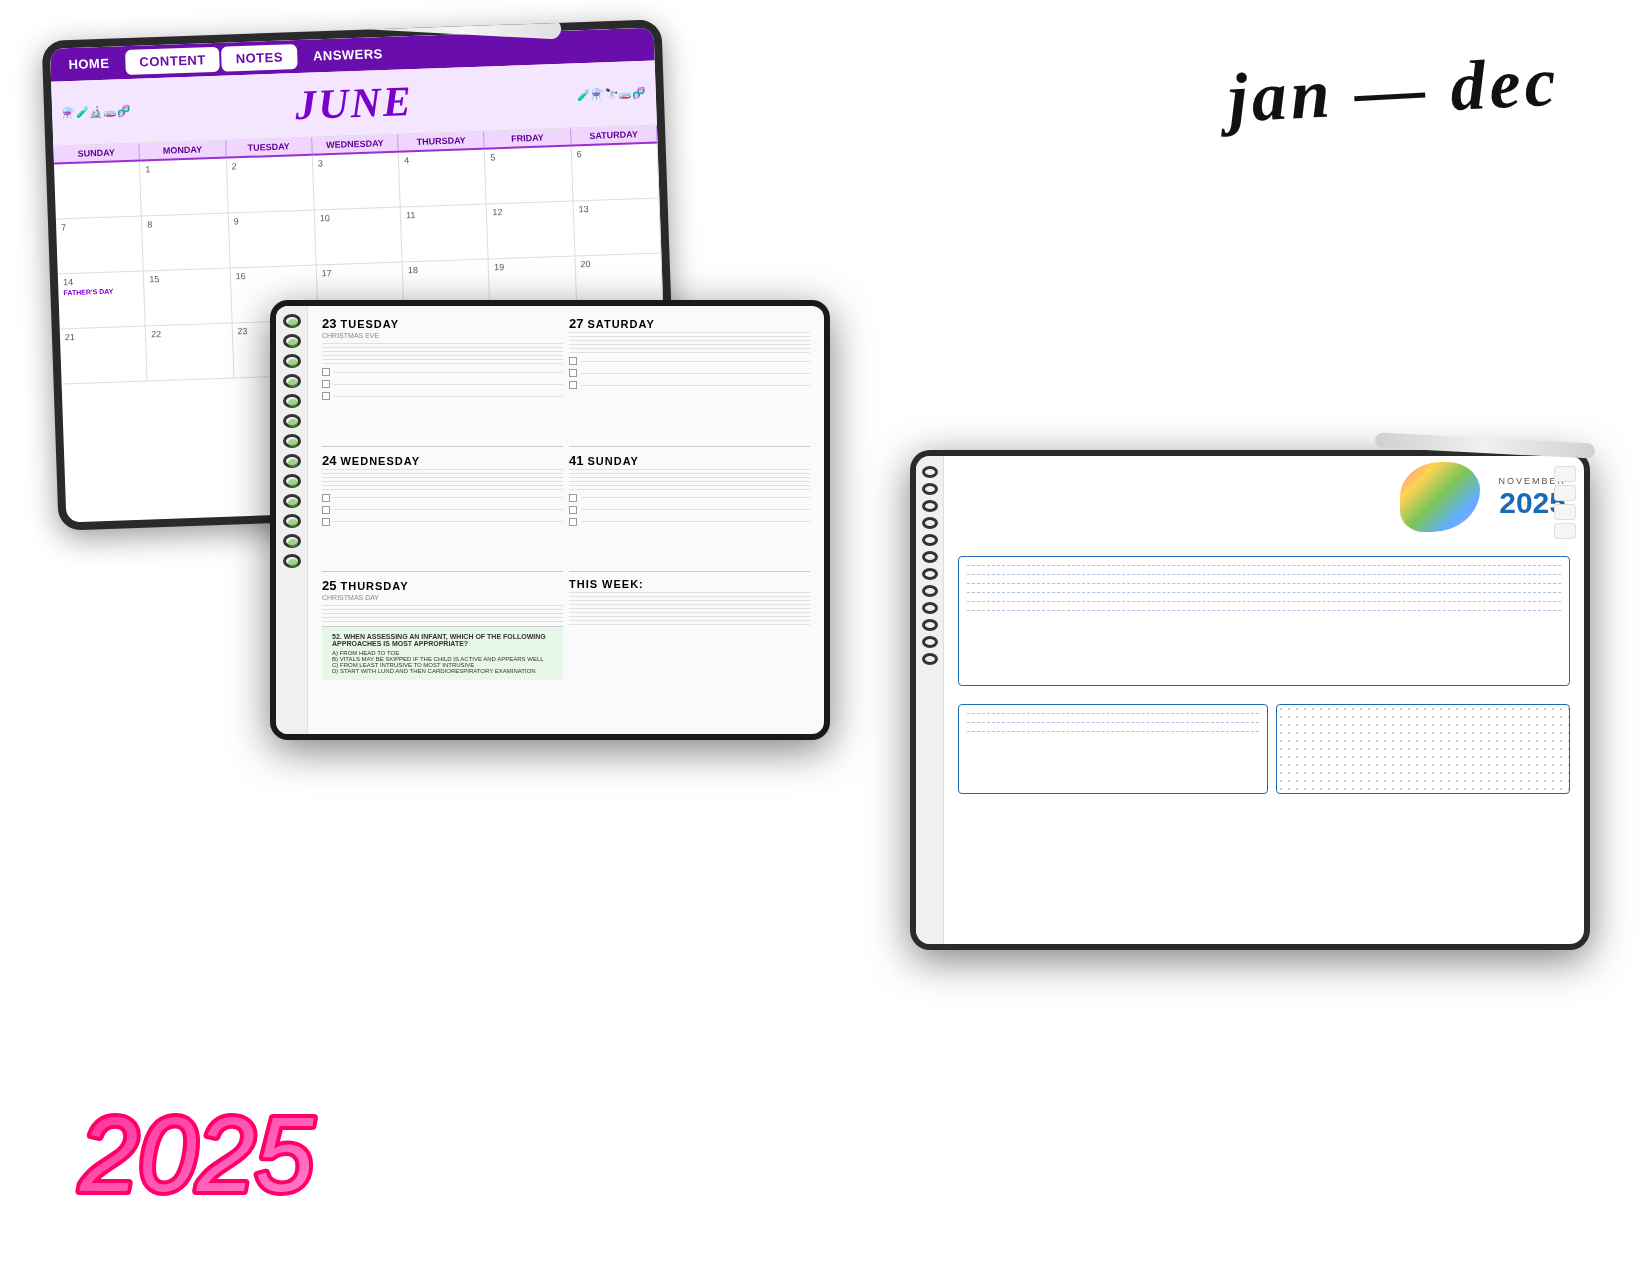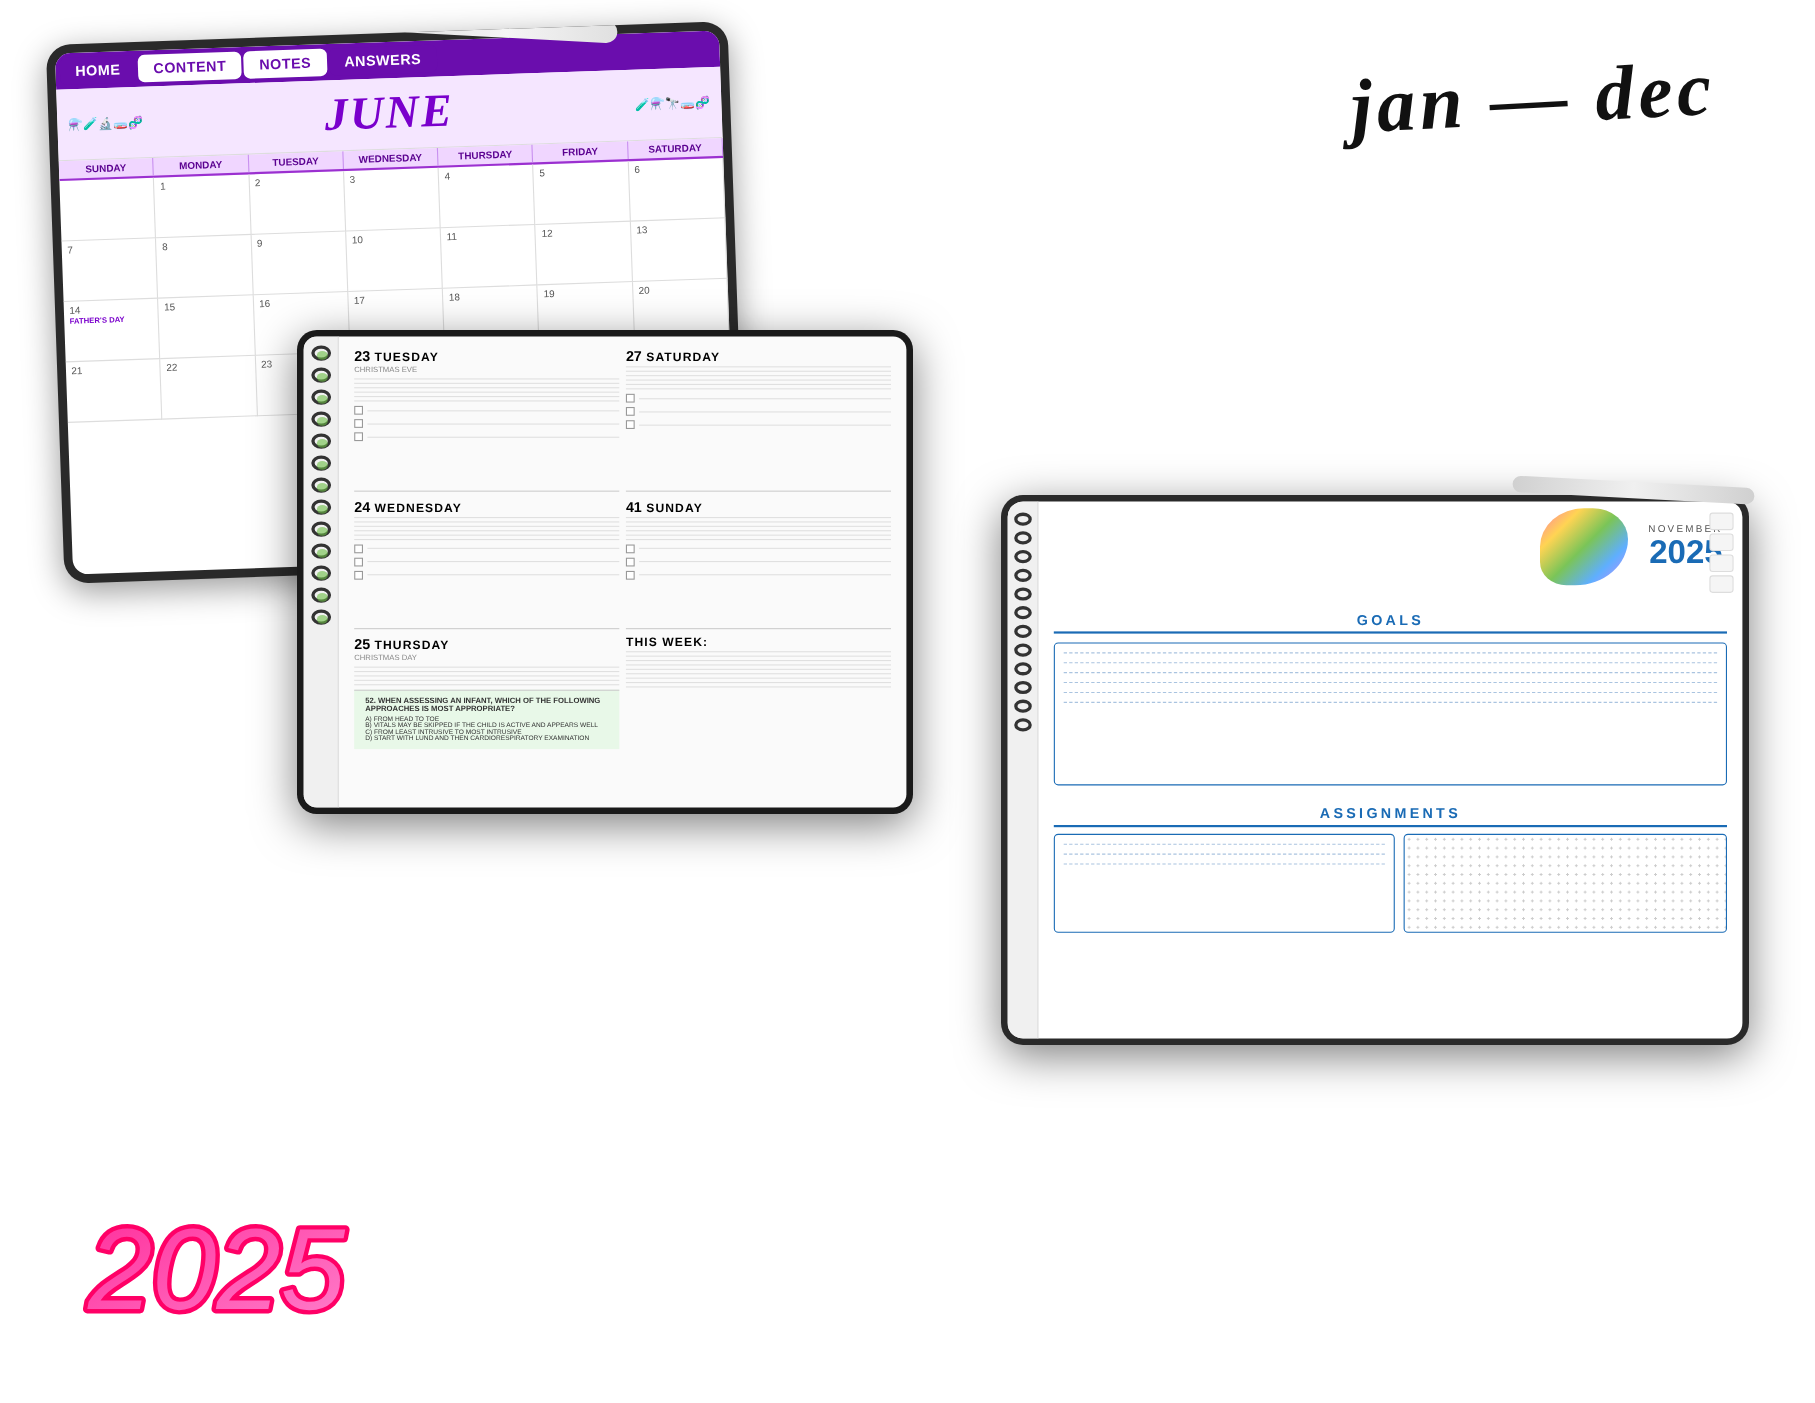--- a/index.html
+++ b/index.html
@@ -707,36 +707,34 @@
 
         <div class="side-tabs" style="position:absolute; right:-6px; top:0;">
           <div class="side-tab"></div>
           <div class="side-tab"></div>
           <div class="side-tab"></div>
           <div class="side-tab"></div>
         </div>
       </div>
 
       <div>
-        <div class="planner-goals-title">GOALS</div>
         <div class="planner-goals-box">
 
           <div style="padding:8px; display:flex; flex-direction:column; gap:8px;">
             <div style="height:1px; border-bottom:1px dashed #aac4e0;"></div>
             <div style="height:1px; border-bottom:1px dashed #aac4e0;"></div>
             <div style="height:1px; border-bottom:1px dashed #aac4e0;"></div>
             <div style="height:1px; border-bottom:1px dashed #aac4e0;"></div>
             <div style="height:1px; border-bottom:1px dashed #aac4e0;"></div>
             <div style="height:1px; border-bottom:1px dashed #aac4e0;"></div>
           </div>
         </div>
       </div>
 
       <div style="margin-top:10px;">
-        <div class="planner-assignments-title">ASSIGNMENTS</div>
         <div style="display:flex; gap:8px;">
           <div style="flex:1; border:1px solid #1a6bb5; border-radius:4px; height:90px; padding:8px;">
             <div style="display:flex; flex-direction:column; gap:8px;">
               <div style="height:1px; border-bottom:1px dashed #aac4e0;"></div>
               <div style="height:1px; border-bottom:1px dashed #aac4e0;"></div>
               <div style="height:1px; border-bottom:1px dashed #aac4e0;"></div>
             </div>
           </div>
           <div style="flex:1; border:1px solid #1a6bb5; border-radius:4px; height:90px; background-image:radial-gradient(circle, #ccc 1px, transparent 1px); background-size:8px 8px;"></div>
         </div>

